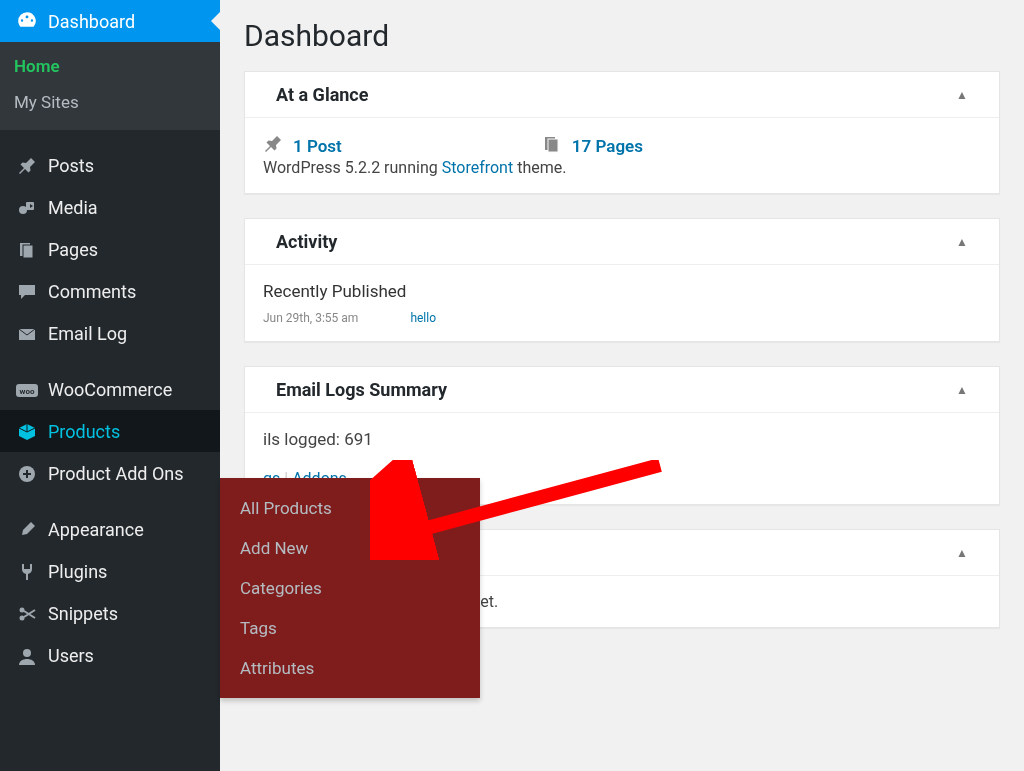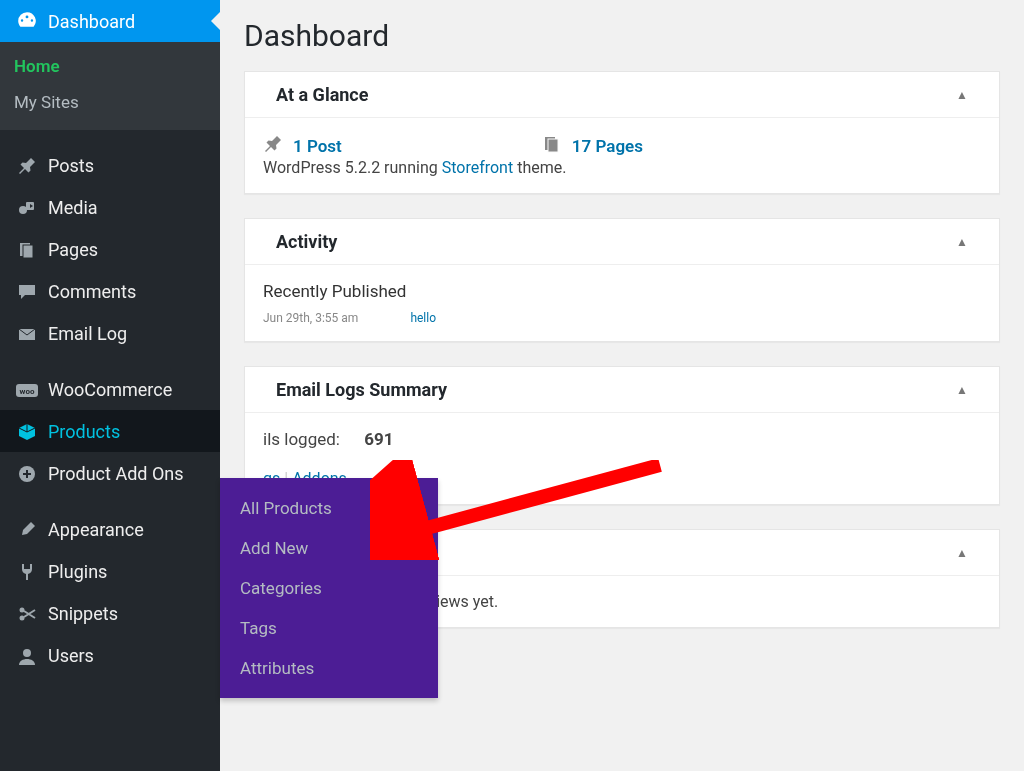--- a/index.html
+++ b/index.html
@@ -122,30 +122,30 @@
   .glance-item .g-icon {
     color: #888;
     margin-right: 10px;
   }
   .wp-version { color: #444; font-size: 16px; }
   .wp-version a, .link { color: #0073aa; text-decoration: none; }
   .activity-label { font-size: 17px; color: #333; margin-bottom: 10px; }
   .activity-row { display: flex; gap: 52px; font-size: 12px; }
   .activity-row .date { color: #888; }
   .email-stat { font-size: 17px; color: #444; }
-  .email-stat b { font-weight: 700; margin-left: 20px; }
+  .email-stat b { font-weight: 400; }
   .pipe { color: #ccc; margin: 0 4px;}
 
   
   .flyout {
     position: absolute;
     left: 220px;
     top: 478px;
-    width: 218px;
-    background: #4c1d95;
+    width: 260px;
+    background: #7f1d1d;
     box-shadow: 0 3px 5px rgba(0,0,0,.2);
     padding: 10px 0;
   }
   .flyout .fly-item {
     padding: 10px 20px;
     color: #b4bcc2;
     font-size: 17px;
     cursor: pointer;
   }
 

